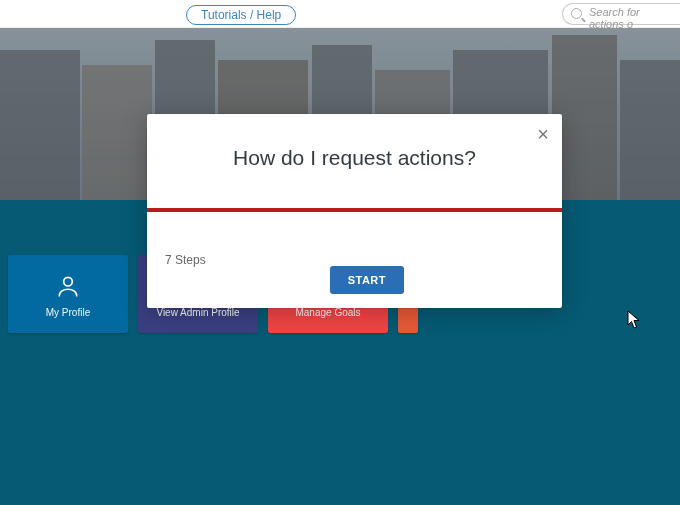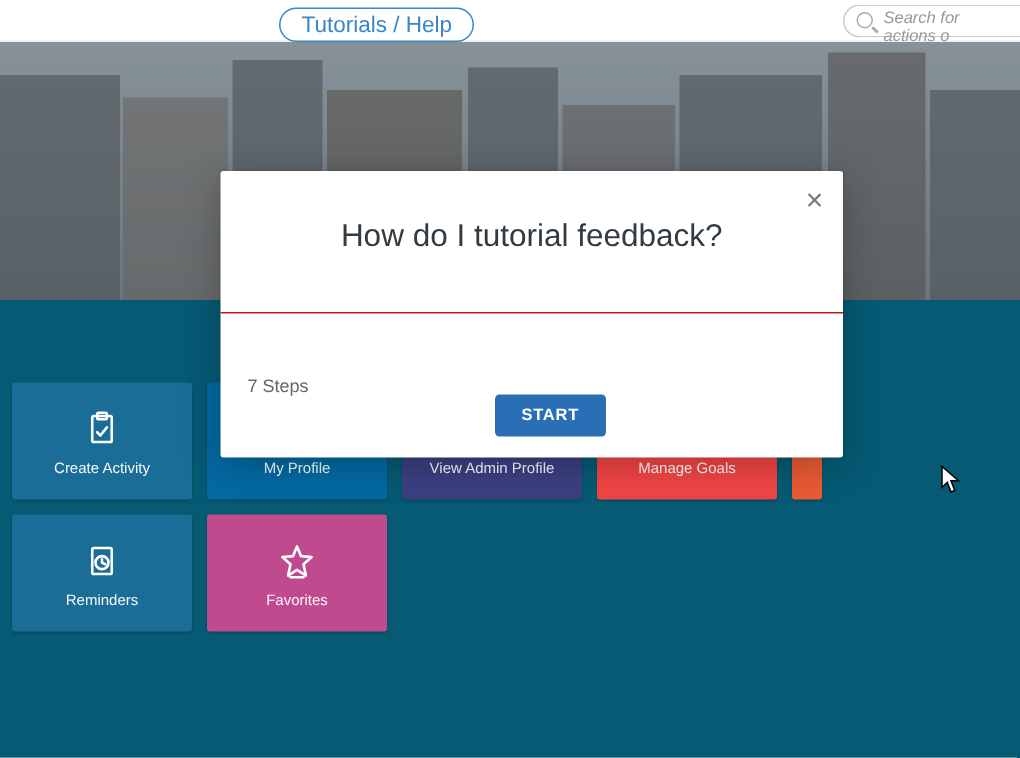--- a/index.html
+++ b/index.html
@@ -3,21 +3,21 @@
 <meta charset="utf-8">
 <style>
   * { box-sizing: border-box; margin: 0; padding: 0; }
   html, body { width: 680px; height: 505px; overflow: hidden; font-family: "Segoe UI", Arial, sans-serif; }
   body { background: #f5f6f7; position: relative; }
 
   .topbar { height: 28px; background: #fff; border-bottom: 1px solid #eee; position: relative; }
   .tutorials-pill {
     position: absolute; left: 186px; top: 5px;
     border: 1px solid #3a86c8; border-radius: 14px;
-    padding: 2px 14px; font-size: 15px; color: #3a86c8;
+    padding: 2px 14px; font-size: 12px; color: #3a86c8;
     background: #fff; cursor: pointer;
   }
   .search-wrap {
     position: absolute; right: 0; top: 3px;
     border: 1px solid #ccc; border-right: none;
     border-radius: 14px 0 0 14px;
     padding: 2px 8px 2px 26px; width: 118px; height: 22px;
     color: #999; font-size: 11px; font-style: italic;
     background: #fff;
   }
@@ -79,21 +79,21 @@
   }
   .modal-close {
     position: absolute; right: 8px; top: 10px; width: 22px; height: 22px;
     color: #777; font-size: 20px; line-height: 20px; text-align: center;
     cursor: pointer;
   }
   .modal-body { padding: 32px 28px 18px; text-align: center; }
   .modal-title { color: #333b42; font-size: 21px; font-weight: 500; margin-bottom: 20px; }
   .modal-desc { color: #6a7078; font-size: 12px; }
   .modal-footer {
-    border-top: 1px solid #b91c1c; padding: 14px 18px;
+    border-top: 4px solid #b91c1c; padding: 14px 18px;
     display: flex; align-items: center; justify-content: space-between;
   }
   .steps { color: #666; font-size: 12px; }
   .start-btn {
     background: #2a6fb5; color: #fff; font-size: 11px; font-weight: 600;
     letter-spacing: 0.5px; padding: 8px 18px; border-radius: 3px;
     border: none; cursor: pointer; margin-right: 140px; margin-top: 40px;
   }
 
   .cursor-arrow {
@@ -123,30 +123,20 @@
     <div class="bldg b6"></div>
   <div class="bldg b7"></div>
     <div class="bldg b8"></div>
     <div class="bldg b9"></div>
   <div class="banner-overlay"></div>
   <div class="greeting">Good afternoon!</div>
 </div>
 
 <div class="content-area">
   <div class="tiles" id="tiles-row-1">
-      <div class="tile blue">
-        <div class="ticon">
-          <svg width="26" height="26" viewBox="0 0 24 24">
-            <rect x="6" y="4" width="12" height="16" rx="1" stroke="#fff" stroke-width="1.6" fill="none" stroke-linecap="round" stroke-linejoin="round"></rect>
-            <rect x="9" y="2" width="6" height="4" rx="1" stroke="#fff" stroke-width="1.6" fill="none" stroke-linecap="round" stroke-linejoin="round"></rect>
-            <path d="M9 14 L11 16 L15 11" stroke="#fff" stroke-width="1.6" fill="none" stroke-linecap="round" stroke-linejoin="round"></path>
-          </svg>
-        </div>
-        <div class="tlabel">Create Activity</div>
-      </div>
       <div class="tile magenta">
         <div class="ticon">
           <svg width="26" height="26" viewBox="0 0 24 24">
             <circle cx="12" cy="8" r="4" stroke="#fff" stroke-width="1.6" fill="none" stroke-linecap="round" stroke-linejoin="round"></circle>
             <path d="M4 21c0-4 4-6 8-6s8 2 8 6" stroke="#fff" stroke-width="1.6" fill="none" stroke-linecap="round" stroke-linejoin="round"></path>
           </svg>
         </div>
         <div class="tlabel">My Profile</div>
       </div>
       <div class="tile indigo">
@@ -165,50 +155,29 @@
             <circle cx="12" cy="12" r="4" stroke="#fff" stroke-width="1.6" fill="none" stroke-linecap="round" stroke-linejoin="round"></circle>
             <path d="M12 12 L19 5 M17 5 H19 V7" stroke="#fff" stroke-width="1.6" fill="none" stroke-linecap="round" stroke-linejoin="round"></path>
           </svg>
         </div>
         <div class="tlabel">Manage Goals</div>
       </div>
       <div class="tile orange">
         <div class="ticon"></div>
       </div>
     </div>
-  <div class="tiles2" id="tiles-row-2">
-      <div class="tile blue">
-        <div class="ticon">
-          <svg width="26" height="26" viewBox="0 0 24 24">
-            <rect x="6" y="4" width="12" height="16" rx="1" stroke="#fff" stroke-width="1.6" fill="none" stroke-linecap="round" stroke-linejoin="round"></rect>
-            <circle cx="12" cy="13" r="4" stroke="#fff" stroke-width="1.6" fill="none" stroke-linecap="round" stroke-linejoin="round"></circle>
-            <path d="M12 11 V13 L14 14" stroke="#fff" stroke-width="1.6" fill="none" stroke-linecap="round" stroke-linejoin="round"></path>
-          </svg>
-        </div>
-        <div class="tlabel">Reminders</div>
-      </div>
-      <div class="tile pink">
-        <div class="ticon">
-          <svg width="26" height="26" viewBox="0 0 24 24">
-            <path d="M12 3 L14.5 9 L21 9.5 L16 14 L17.5 21 L12 17.5 L6.5 21 L8 14 L3 9.5 L9.5 9 Z" stroke="#fff" stroke-width="1.6" fill="none" stroke-linecap="round" stroke-linejoin="round"></path>
-            <path d="M8 22 H16" stroke="#fff" stroke-width="1.6" fill="none" stroke-linecap="round" stroke-linejoin="round"></path>
-          </svg>
-        </div>
-        <div class="tlabel">Favorites</div>
-      </div>
-    </div>
 </div>
 
 <div class="modal-backdrop">
   <div class="modal">
     <div class="modal-close">
       <span>×</span>
     </div>
     <div class="modal-body">
-      <div class="modal-title">How do I tutorial feedback?</div>
+      <div class="modal-title">How do I request actions?</div>
     </div>
     <div class="modal-footer">
       <div class="steps">7 Steps</div>
       <button class="start-btn">START</button>
     </div>
   </div>
 </div>
 
 <svg class="cursor-arrow" viewBox="0 0 14 20">
   <path d="M1 1 L1 15 L4.5 11.5 L7 18 L9.5 17 L7 10.5 L12 10.5 Z" fill="#fff" stroke="#000" stroke-width="1"></path>

